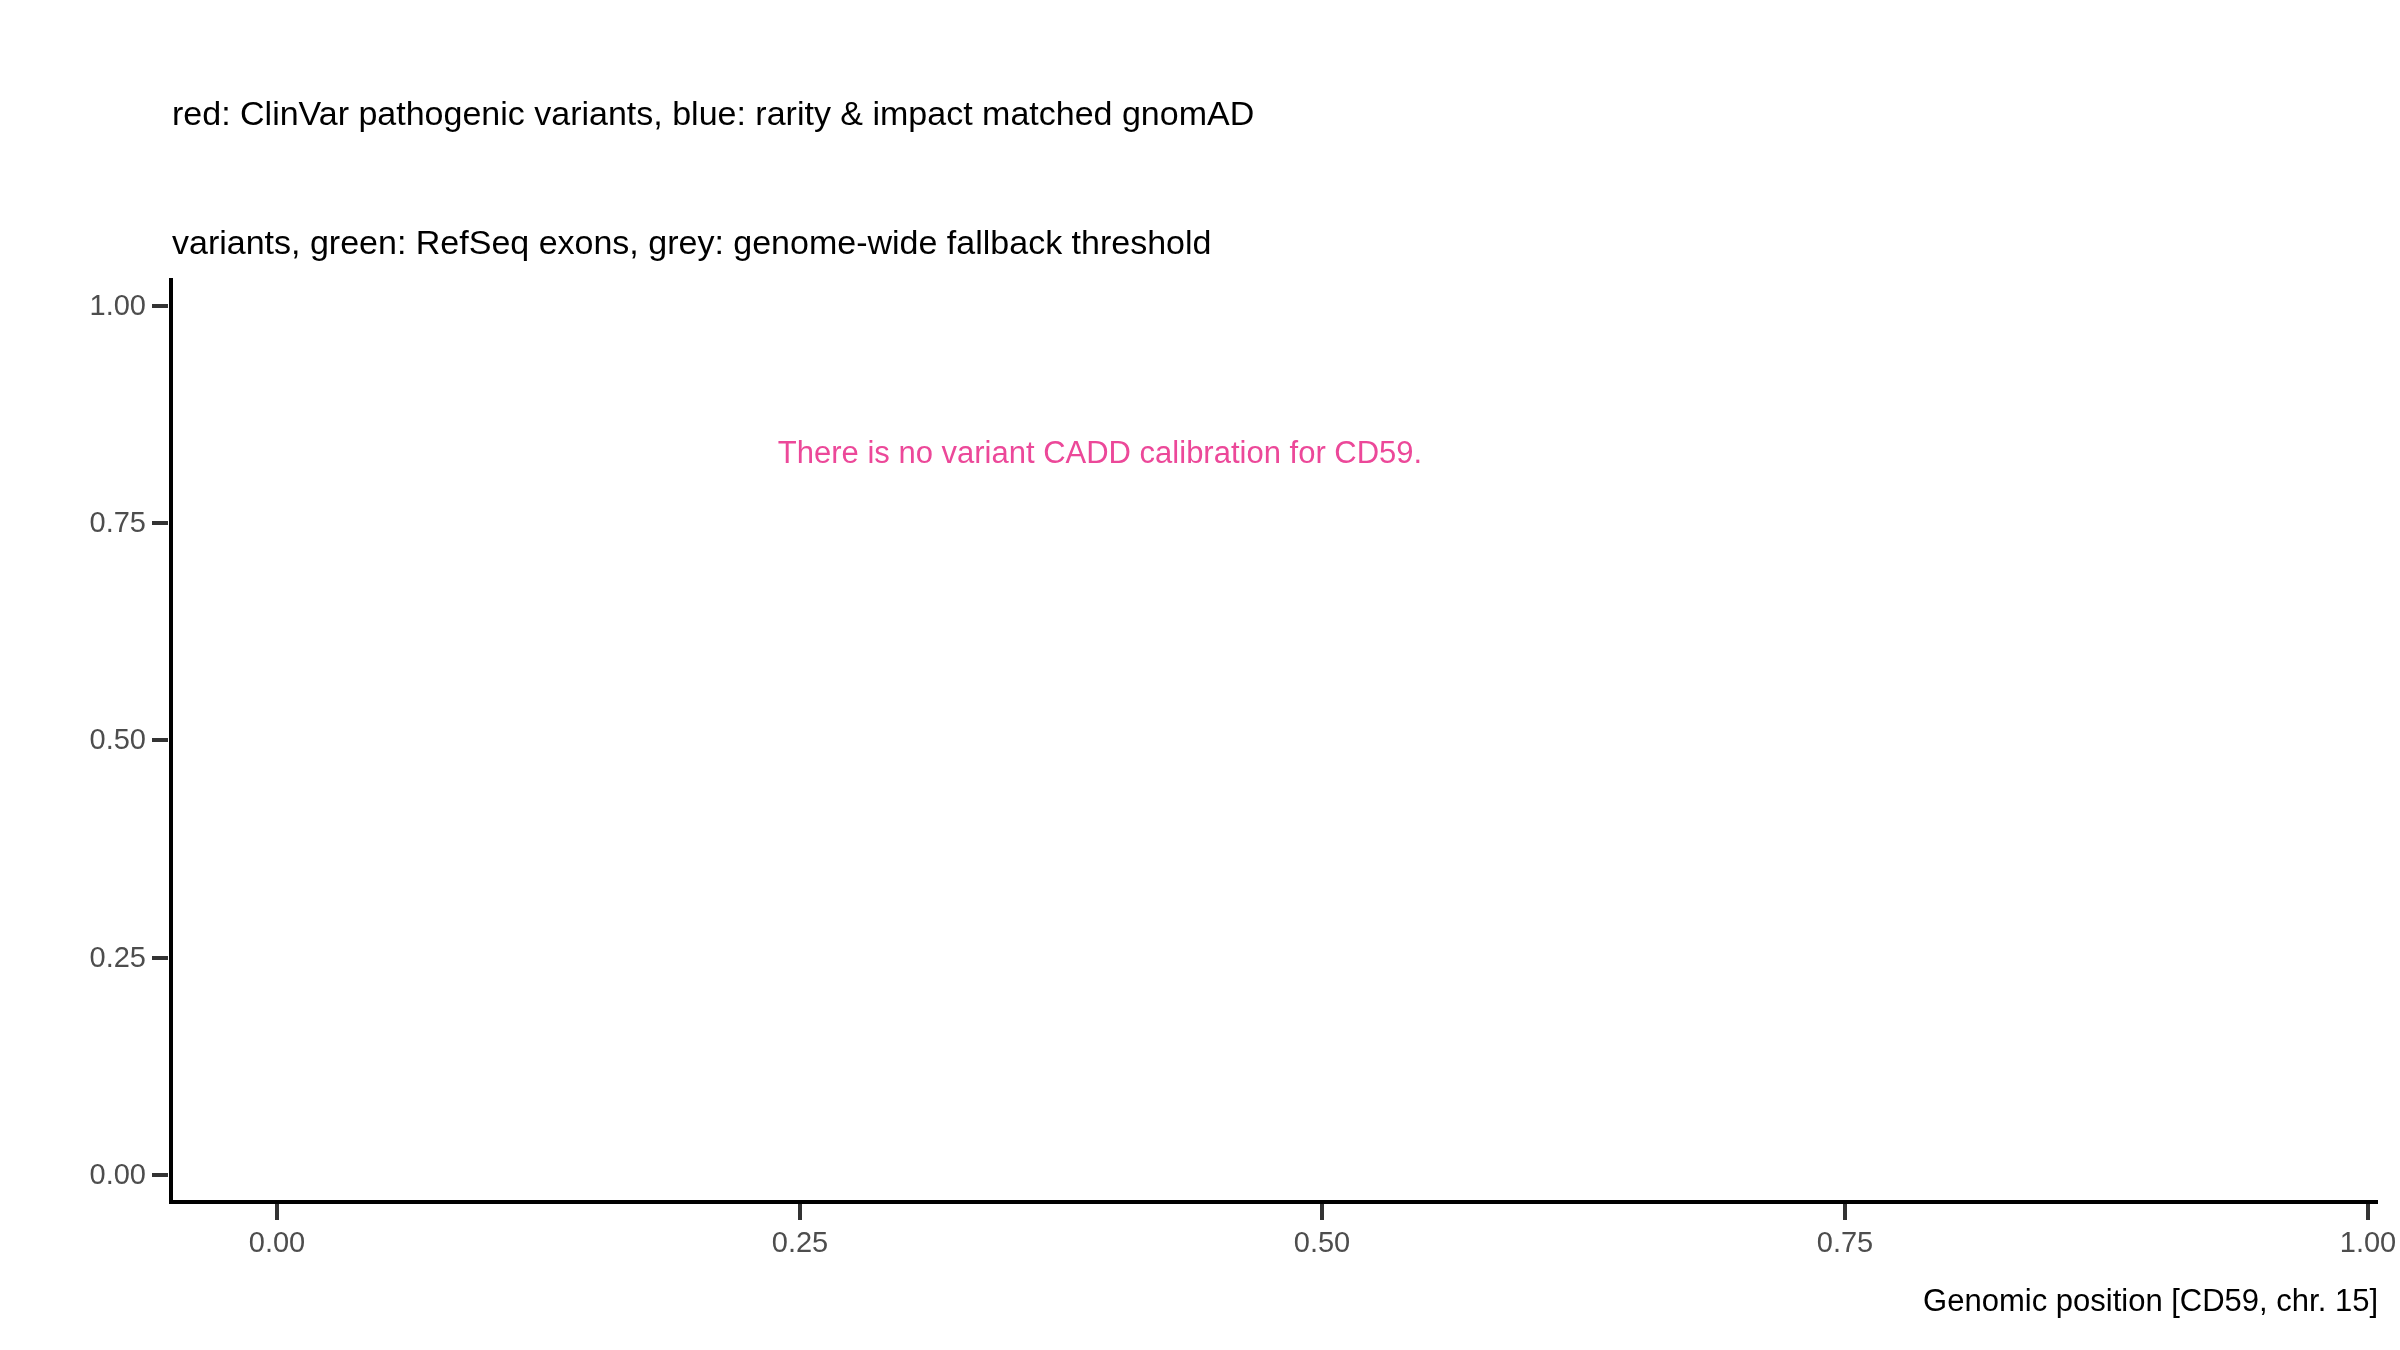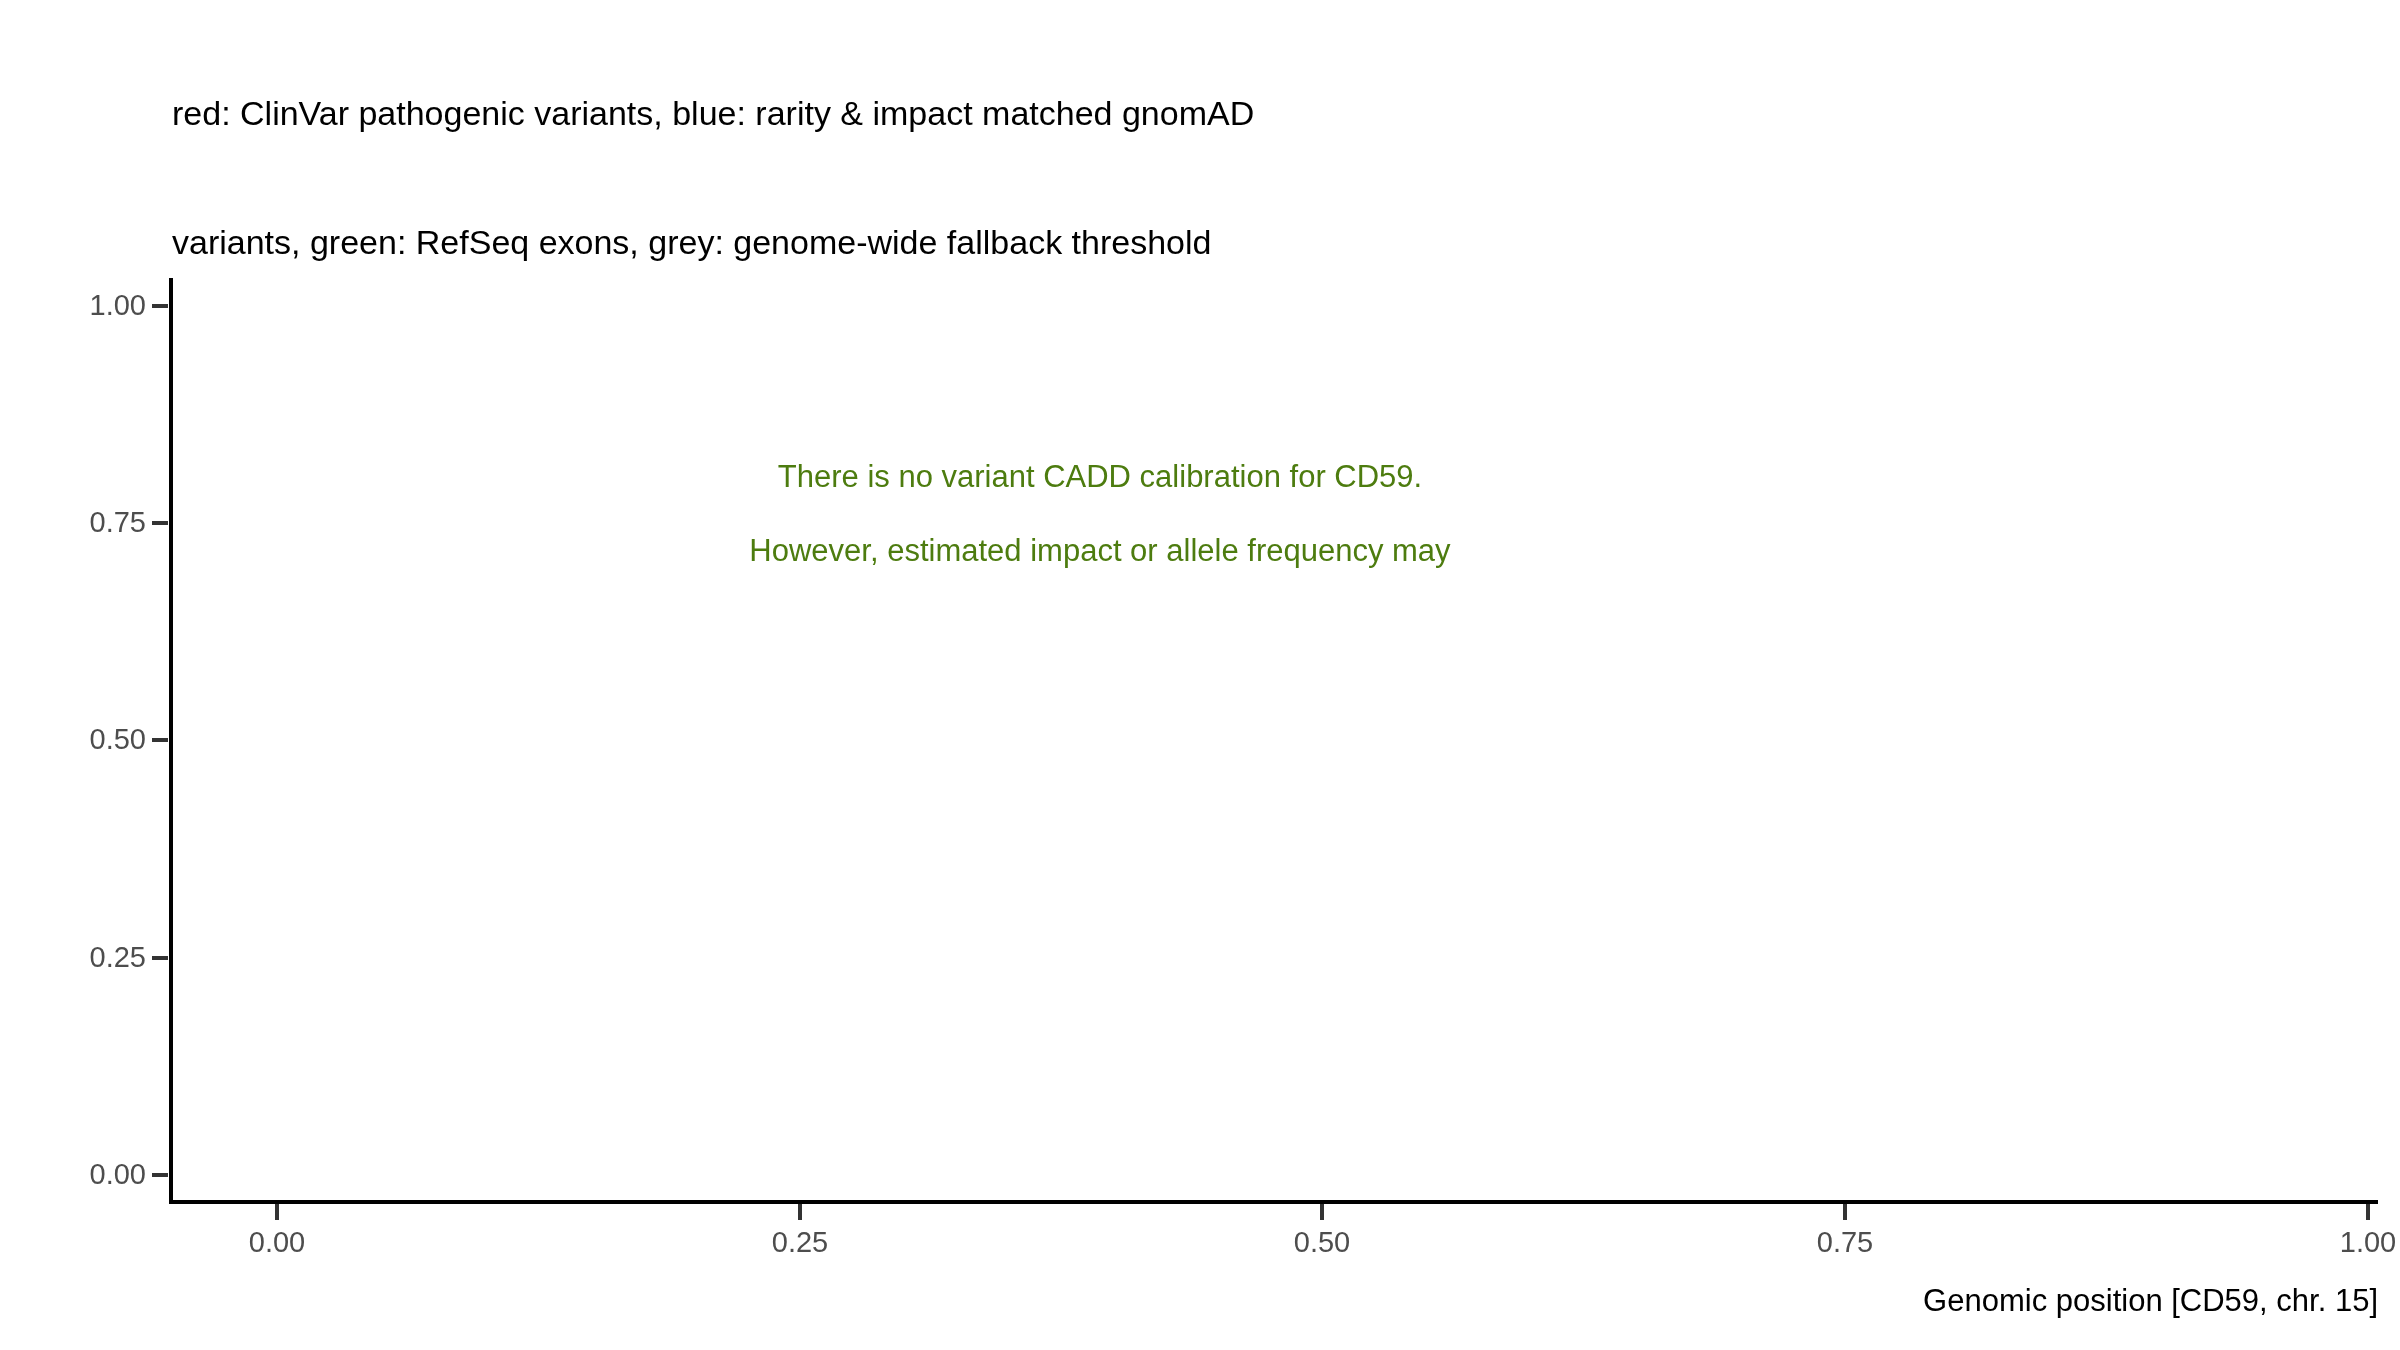--- a/index.html
+++ b/index.html
@@ -126,26 +126,26 @@
     text-align: right;
     font-size: 31px;
     color: #000000;
     white-space: nowrap;
   }
 
   
   #panel-annotation {
     position: absolute;
     left: 320px;
-    top: 440px;
+    top: 416px;
     width: 1560px;
     text-align: center;
     font-size: 31px;
     line-height: 74px;
-    color: #4d7c0f;
+    color: #ec4899;
   }
   #panel-annotation .annot-line { display: block; white-space: nowrap; }
 </style>
 </head>
 <body>
 
 <div id="plot-title">
   <span class="title-line">red: ClinVar pathogenic variants, blue: rarity &amp; impact matched gnomAD</span>
   <span class="title-line">variants, green: RefSeq exons, grey: genome-wide fallback threshold</span>
 </div>
@@ -174,21 +174,20 @@
 </div>
 
 <div id="panel-area">
   
 </div>
 <div id="y-axis-line"></div>
 <div id="x-axis-line"></div>
 
 <div id="panel-annotation">
   <span class="annot-line">There is no variant CADD calibration for CD59.</span>
-  <span class="annot-line">However, estimated impact or allele frequency may</span>
 </div>
 
 <div class="x-tick" style="left:277px;">
   <span class="x-tick-mark"></span>
   <span class="x-tick-label">0.00</span>
 </div>
 <div class="x-tick" style="left:800px;">
   <span class="x-tick-mark"></span>
   <span class="x-tick-label">0.25</span>
 </div>

